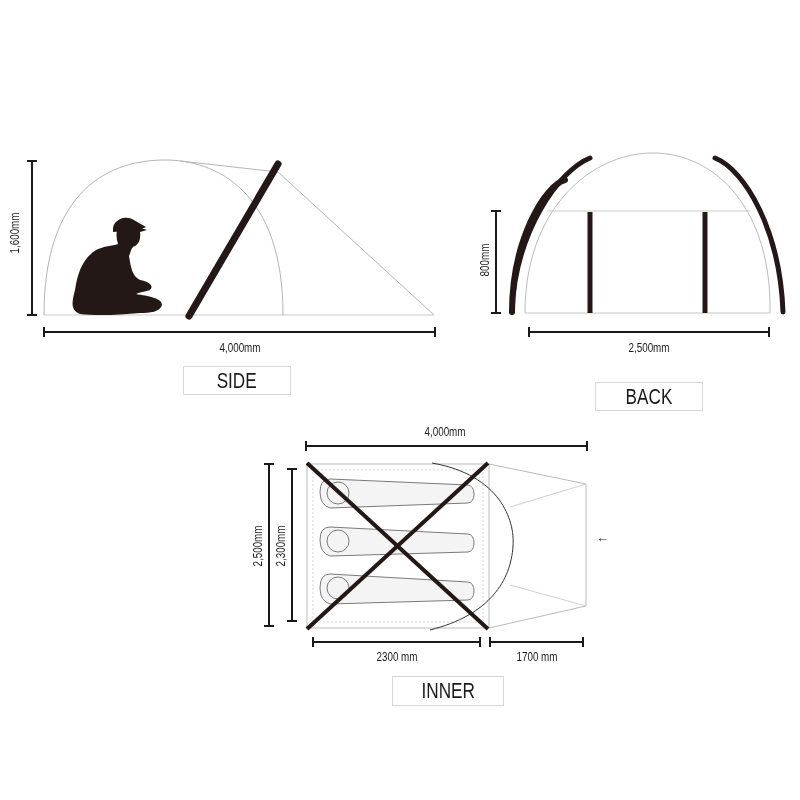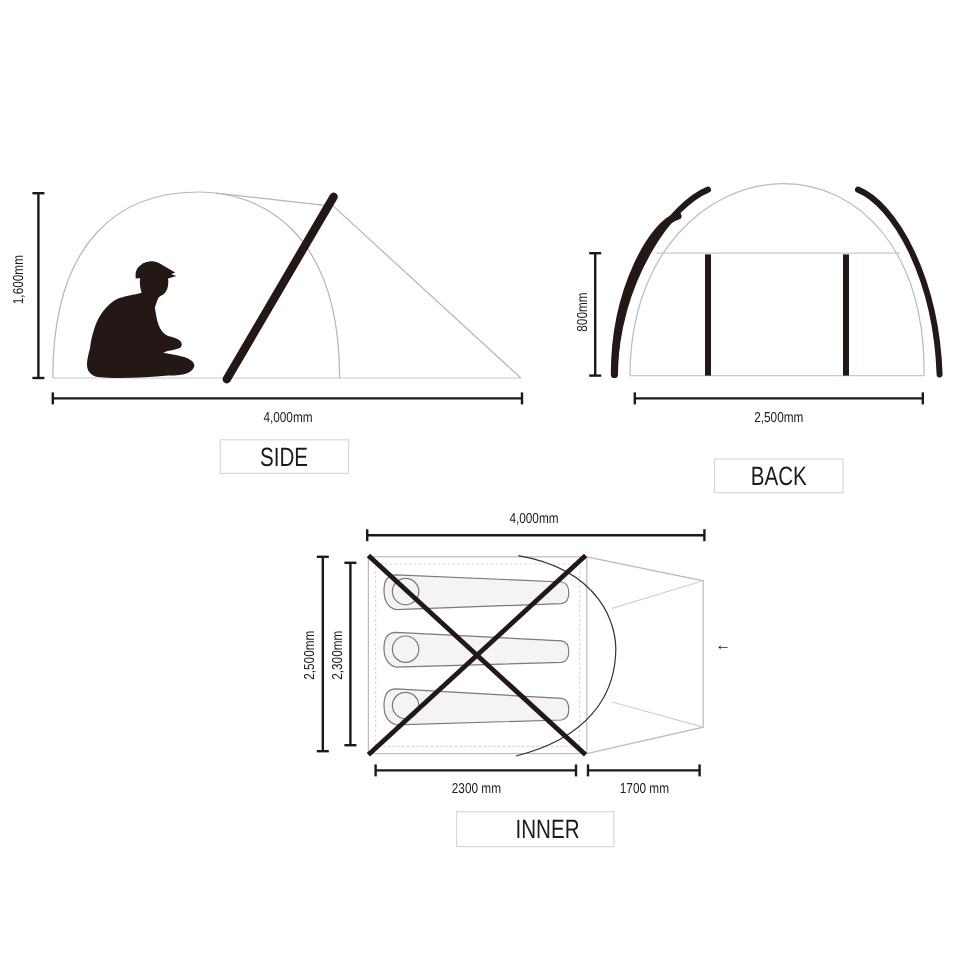--- a/index.html
+++ b/index.html
@@ -114,15 +114,15 @@
 <div class="tag" style="left:595px;top:366px;width:106px;height:27px;margin-top:16px;">
     <span>BACK</span>
   </div>
 
 <div class="lbl" style="left:405px;top:425px;width:80px;">4,000mm</div>
 <div class="vlbl" style="left:228px;top:539px;width:60px;text-align:center;transform:rotate(-90deg) scaleX(0.82);">2,500mm</div>
 <div class="vlbl" style="left:251px;top:539px;width:60px;text-align:center;transform:rotate(-90deg) scaleX(0.82);">2,300mm</div>
 <div class="lbl" style="left:357px;top:650px;width:80px;">2300 mm</div>
 <div class="lbl" style="left:497px;top:650px;width:80px;">1700 mm</div>
 <div class="vlbl" style="left:596px;top:530px;font-size:13px;">←</div>
-<div class="tag" style="left:380px;top:676px;width:110px;height:28px;padding-left:20px;">
+<div class="tag" style="left:392px;top:676px;width:110px;height:28px;">
     <span>INNER</span>
   </div>
 
 </body></html>

